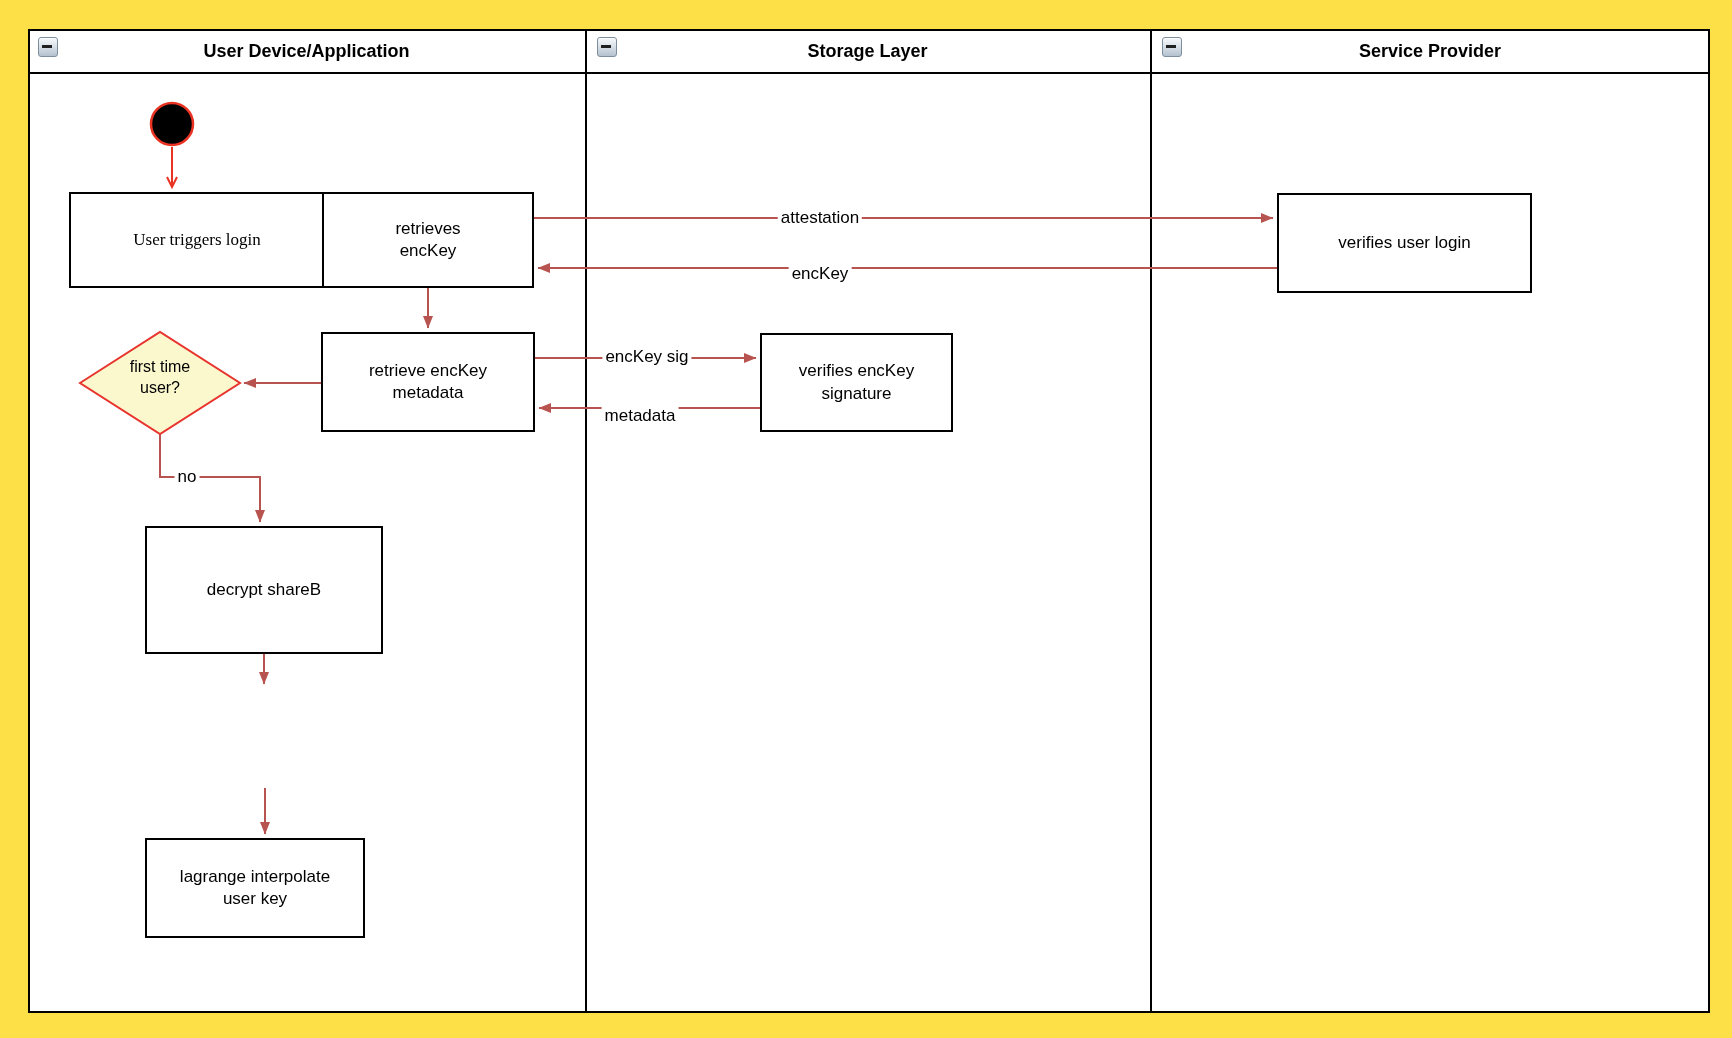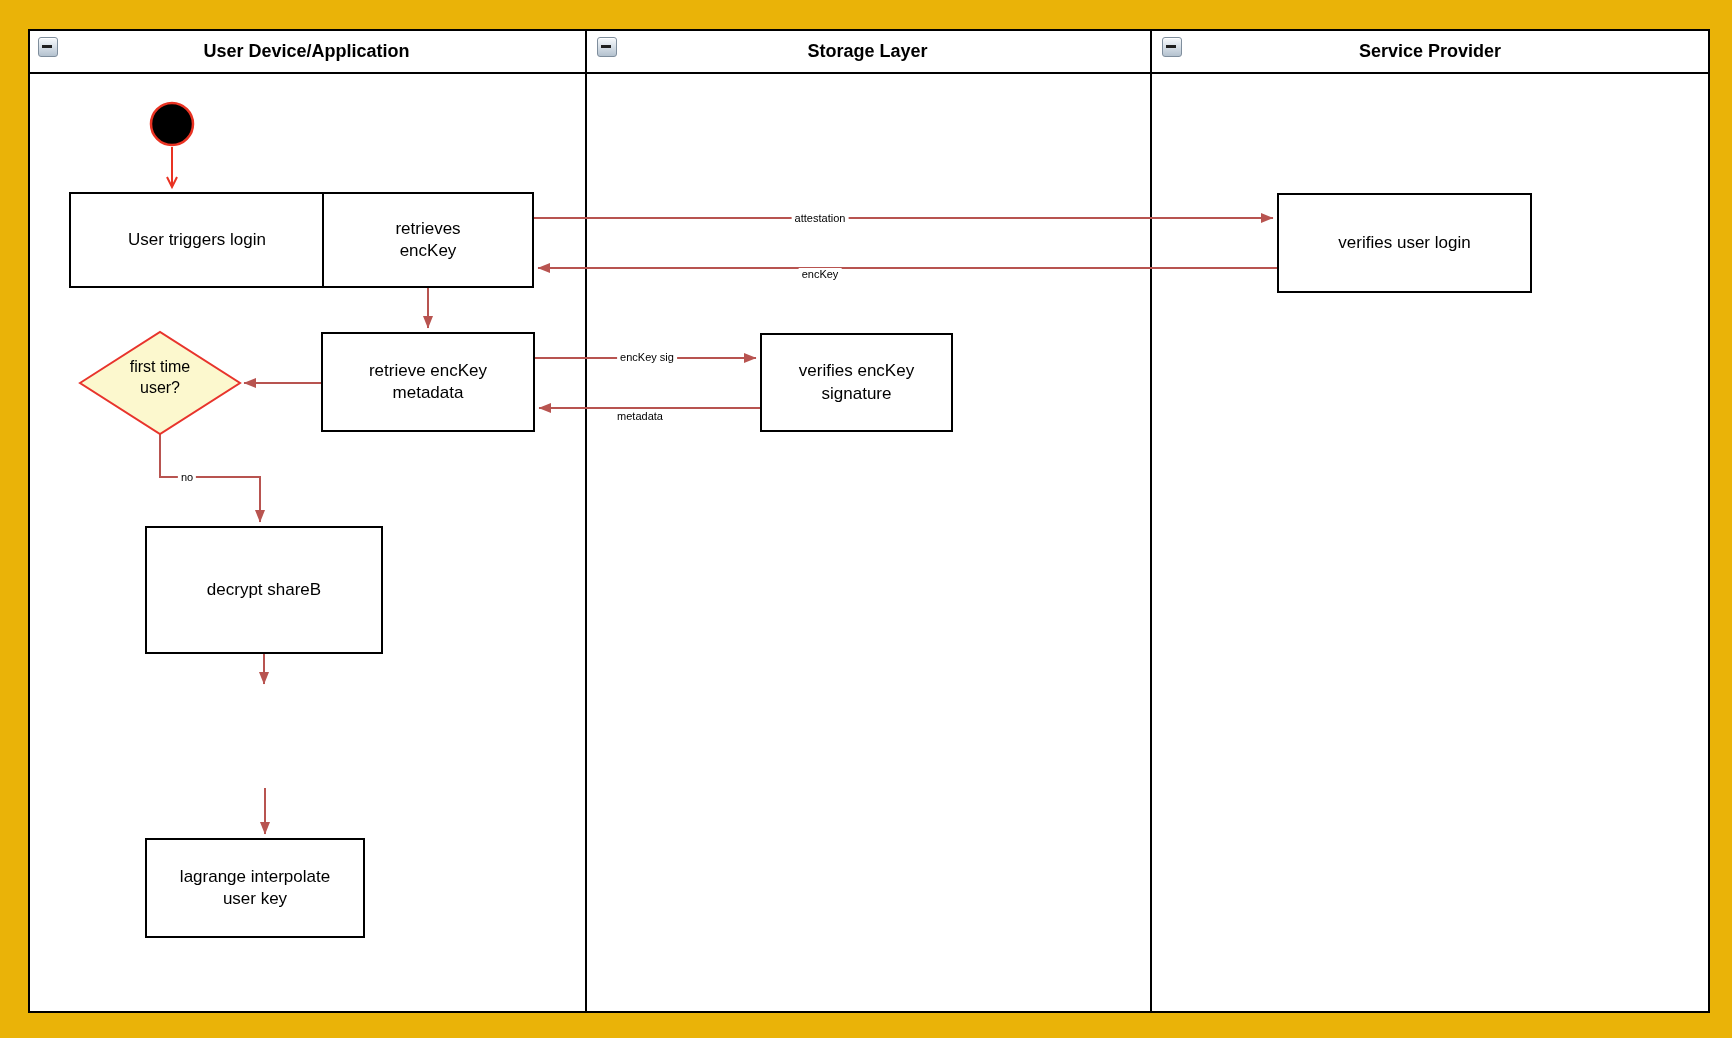--- a/index.html
+++ b/index.html
@@ -1,17 +1,17 @@
 <!DOCTYPE html>
 <html><head>
 <meta charset="utf-8">
 <style>
   html,body{margin:0;padding:0;background:#ffffff;}
   body{width:1732px;height:1038px;position:relative;font-family:"Liberation Sans",sans-serif;color:#000;}
-  .canvas{position:absolute;left:0;top:0;width:1732px;height:1038px;background:#eab308;overflow:hidden;}
+  .canvas{position:absolute;left:0;top:0;width:1732px;height:1038px;background:#fde047;overflow:hidden;}
 
   
   .frame{position:absolute;left:28px;top:29px;width:1682px;height:984px;border:2px solid #000;box-sizing:border-box;background:#fff;}
   .header-line{position:absolute;left:28px;top:72px;width:1682px;height:2px;background:#000;}
   .lane-divider{position:absolute;top:29px;height:984px;width:2px;background:#000;}
   #div1{left:585px;} #div2{left:1150px;}
 
   .lane-title{position:absolute;top:39px;height:24px;line-height:24px;text-align:center;
     font-weight:bold;font-size:18px;}
   #title1{left:28px;width:557px;}
@@ -21,35 +21,35 @@
   .collapse-btn{position:absolute;width:18px;height:18px;border:1px solid #7f8e9d;border-radius:3px;
     background:linear-gradient(180deg,#f8fafc 0%,#dde4eb 40%,#b4c2cf 100%);
     box-shadow:inset 0 1px 0 #fff;cursor:pointer;}
   .collapse-btn .bar{position:absolute;left:3px;top:7px;width:10px;height:3px;background:#1f1f1f;}
   #col1{left:38px;top:37px;} #col2{left:597px;top:37px;} #col3{left:1162px;top:37px;}
 
   
   .node{position:absolute;border:2px solid #000;background:#fff;box-sizing:border-box;
     display:flex;flex-direction:column;align-items:center;justify-content:center;
     font-size:17px;line-height:1.3;text-align:center;}
-  #b1{left:69px;top:192px;width:256px;height:96px;}
+  #b1{left:69px;top:192px;width:256px;height:96px;font-family:Liberation Serif, serif;}
   #b2{left:322px;top:192px;width:212px;height:96px;}
   #b3{left:321px;top:332px;width:214px;height:100px;}
   #b4{left:145px;top:526px;width:238px;height:128px;}
   #b5{left:155px;top:688px;width:220px;height:100px;}
   #b6{left:145px;top:838px;width:220px;height:100px;}
   #v1{left:760px;top:333px;width:193px;height:99px;}
   #v2{left:1277px;top:193px;width:255px;height:100px;}
 
   .decision-label{position:absolute;left:95px;top:357px;width:130px;text-align:center;
     font-size:16px;line-height:1.3;}
 
   
   .edge-label{position:absolute;transform:translate(-50%,-50%);background:#fff;
-    padding:0 3px;font-size:11px;white-space:nowrap;}
+    padding:0 3px;font-size:17px;white-space:nowrap;}
   #lab-attestation{left:820px;top:218px;}
   #lab-enckey{left:820px;top:274px;}
   #lab-enckeysig{left:647px;top:357px;}
   #lab-metadata{left:640px;top:416px;}
   #lab-no{left:187px;top:477px;}
 
   svg.overlay{position:absolute;left:0;top:0;width:1732px;height:1038px;}
   svg .edge{fill:none;stroke:#B85450;stroke-width:2;}
   svg .edge-start{fill:none;stroke:#E93323;stroke-width:2;}
 </style>

